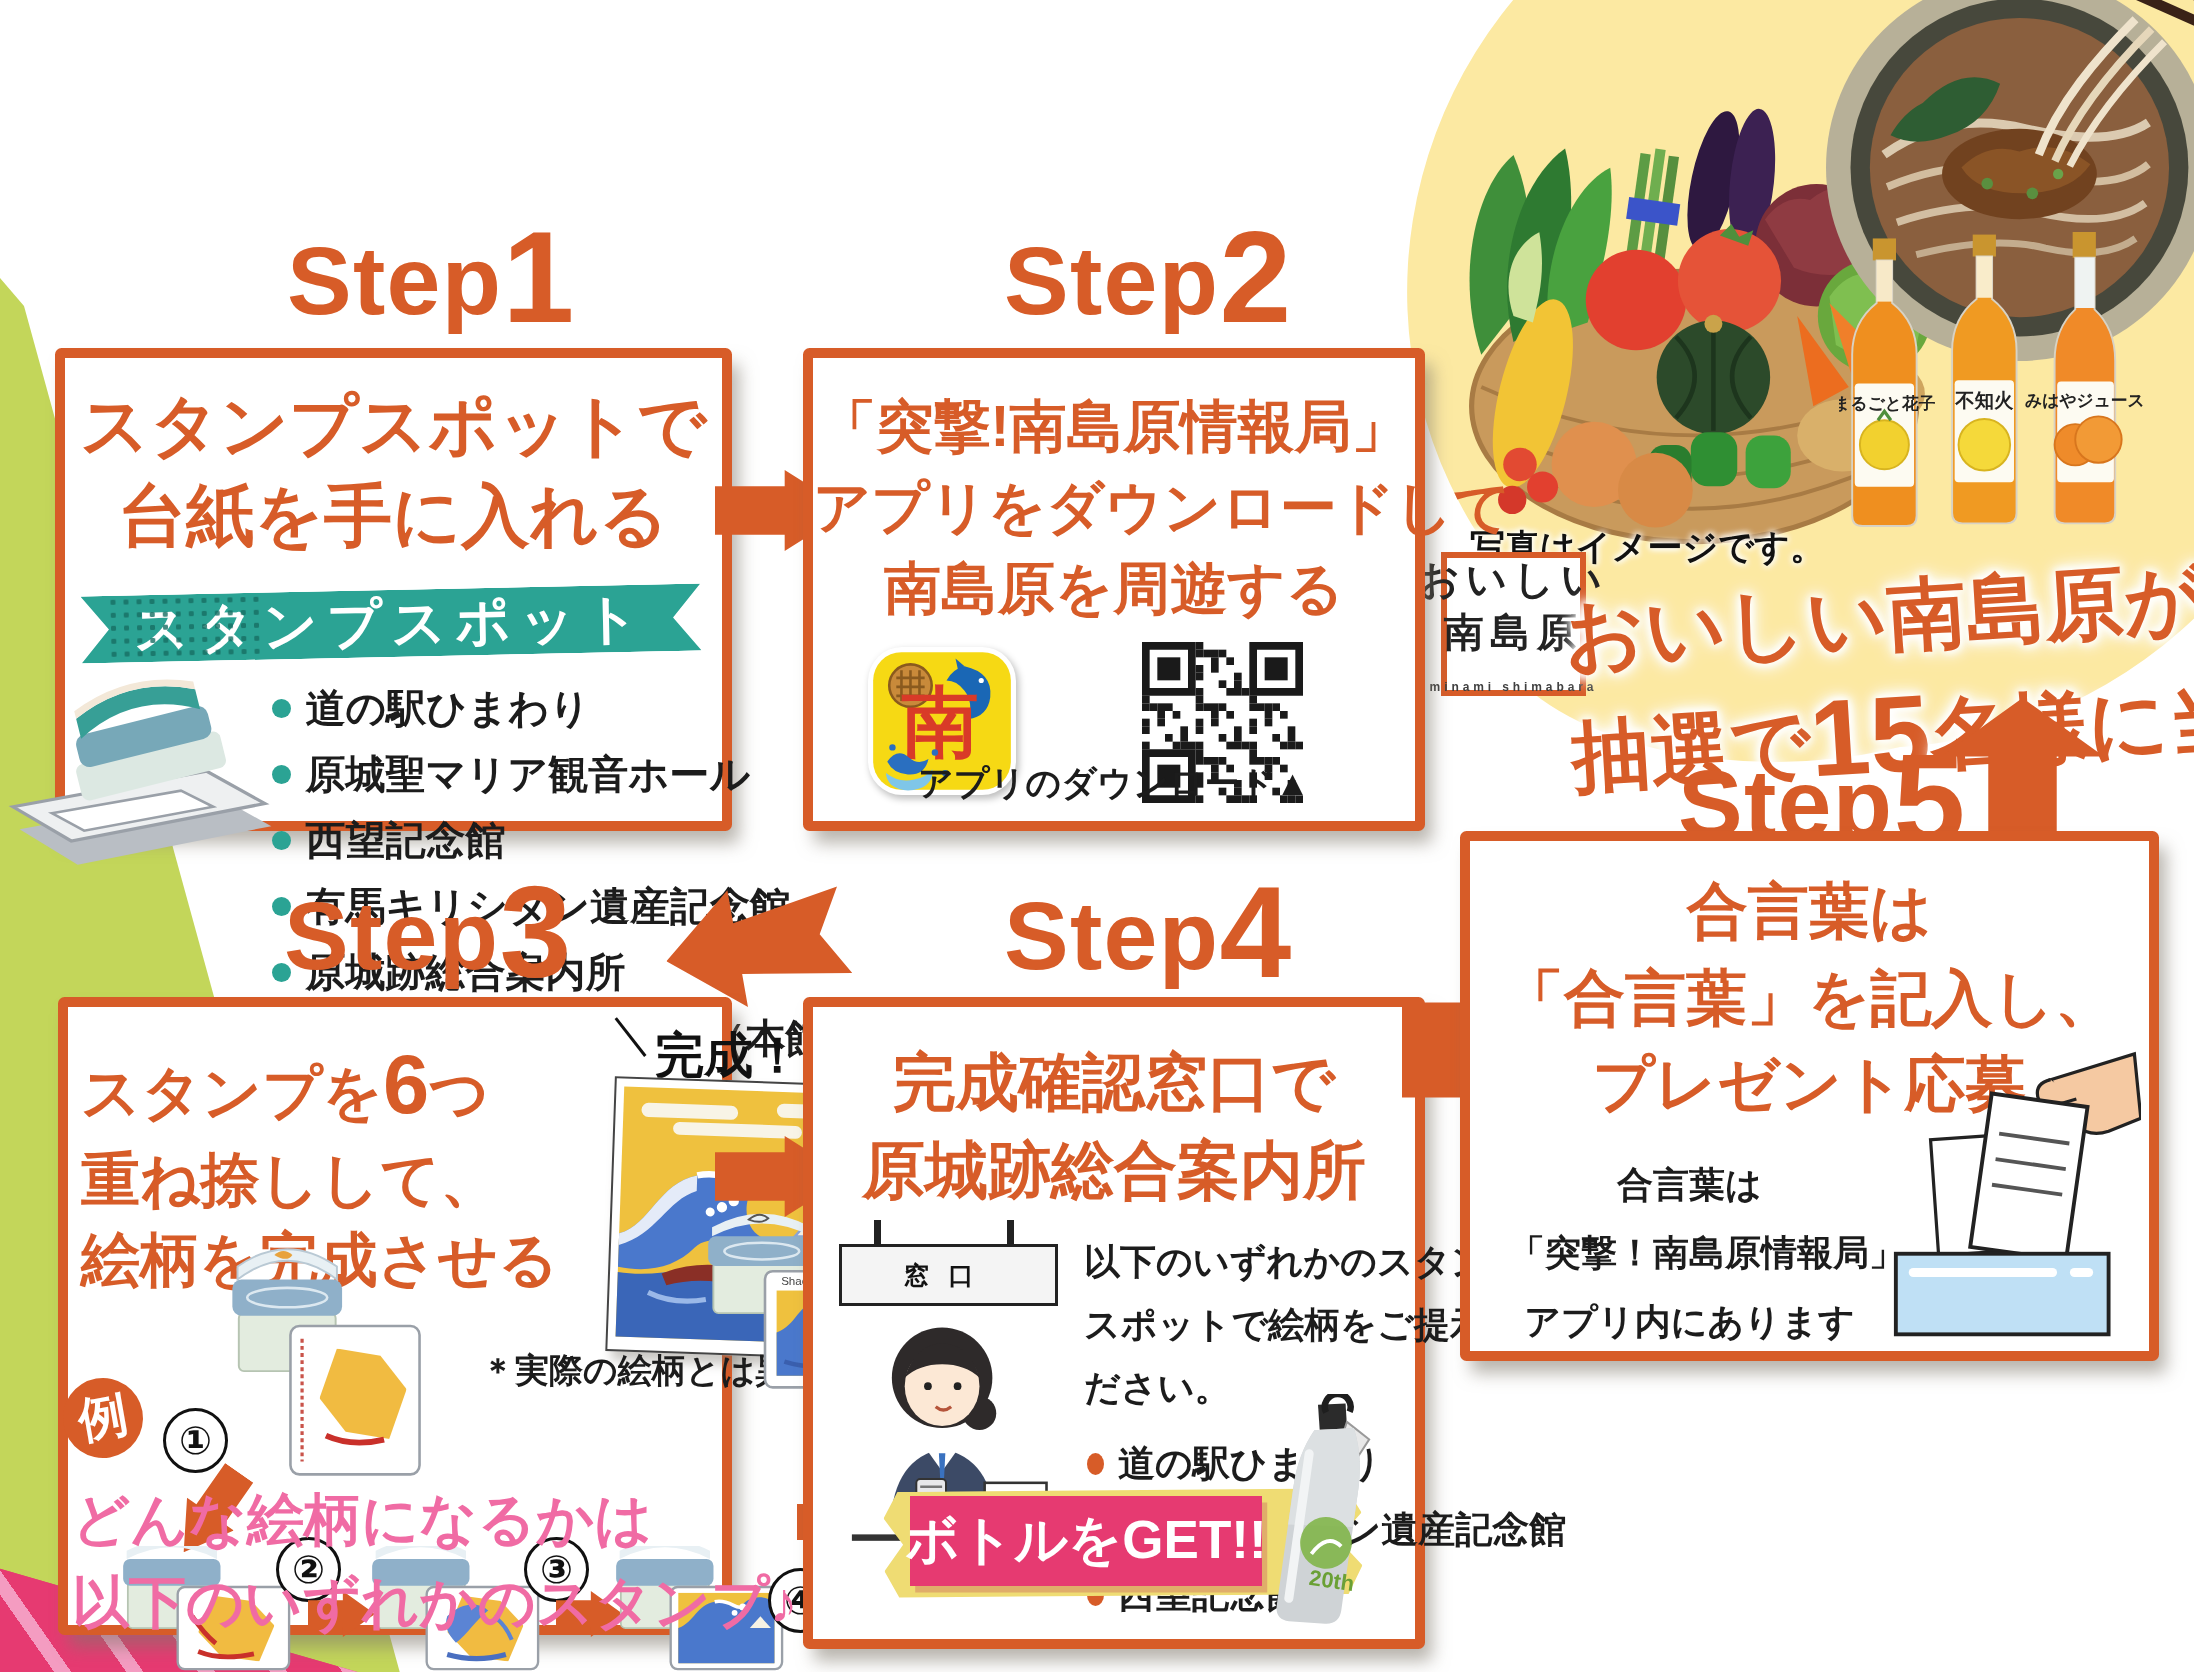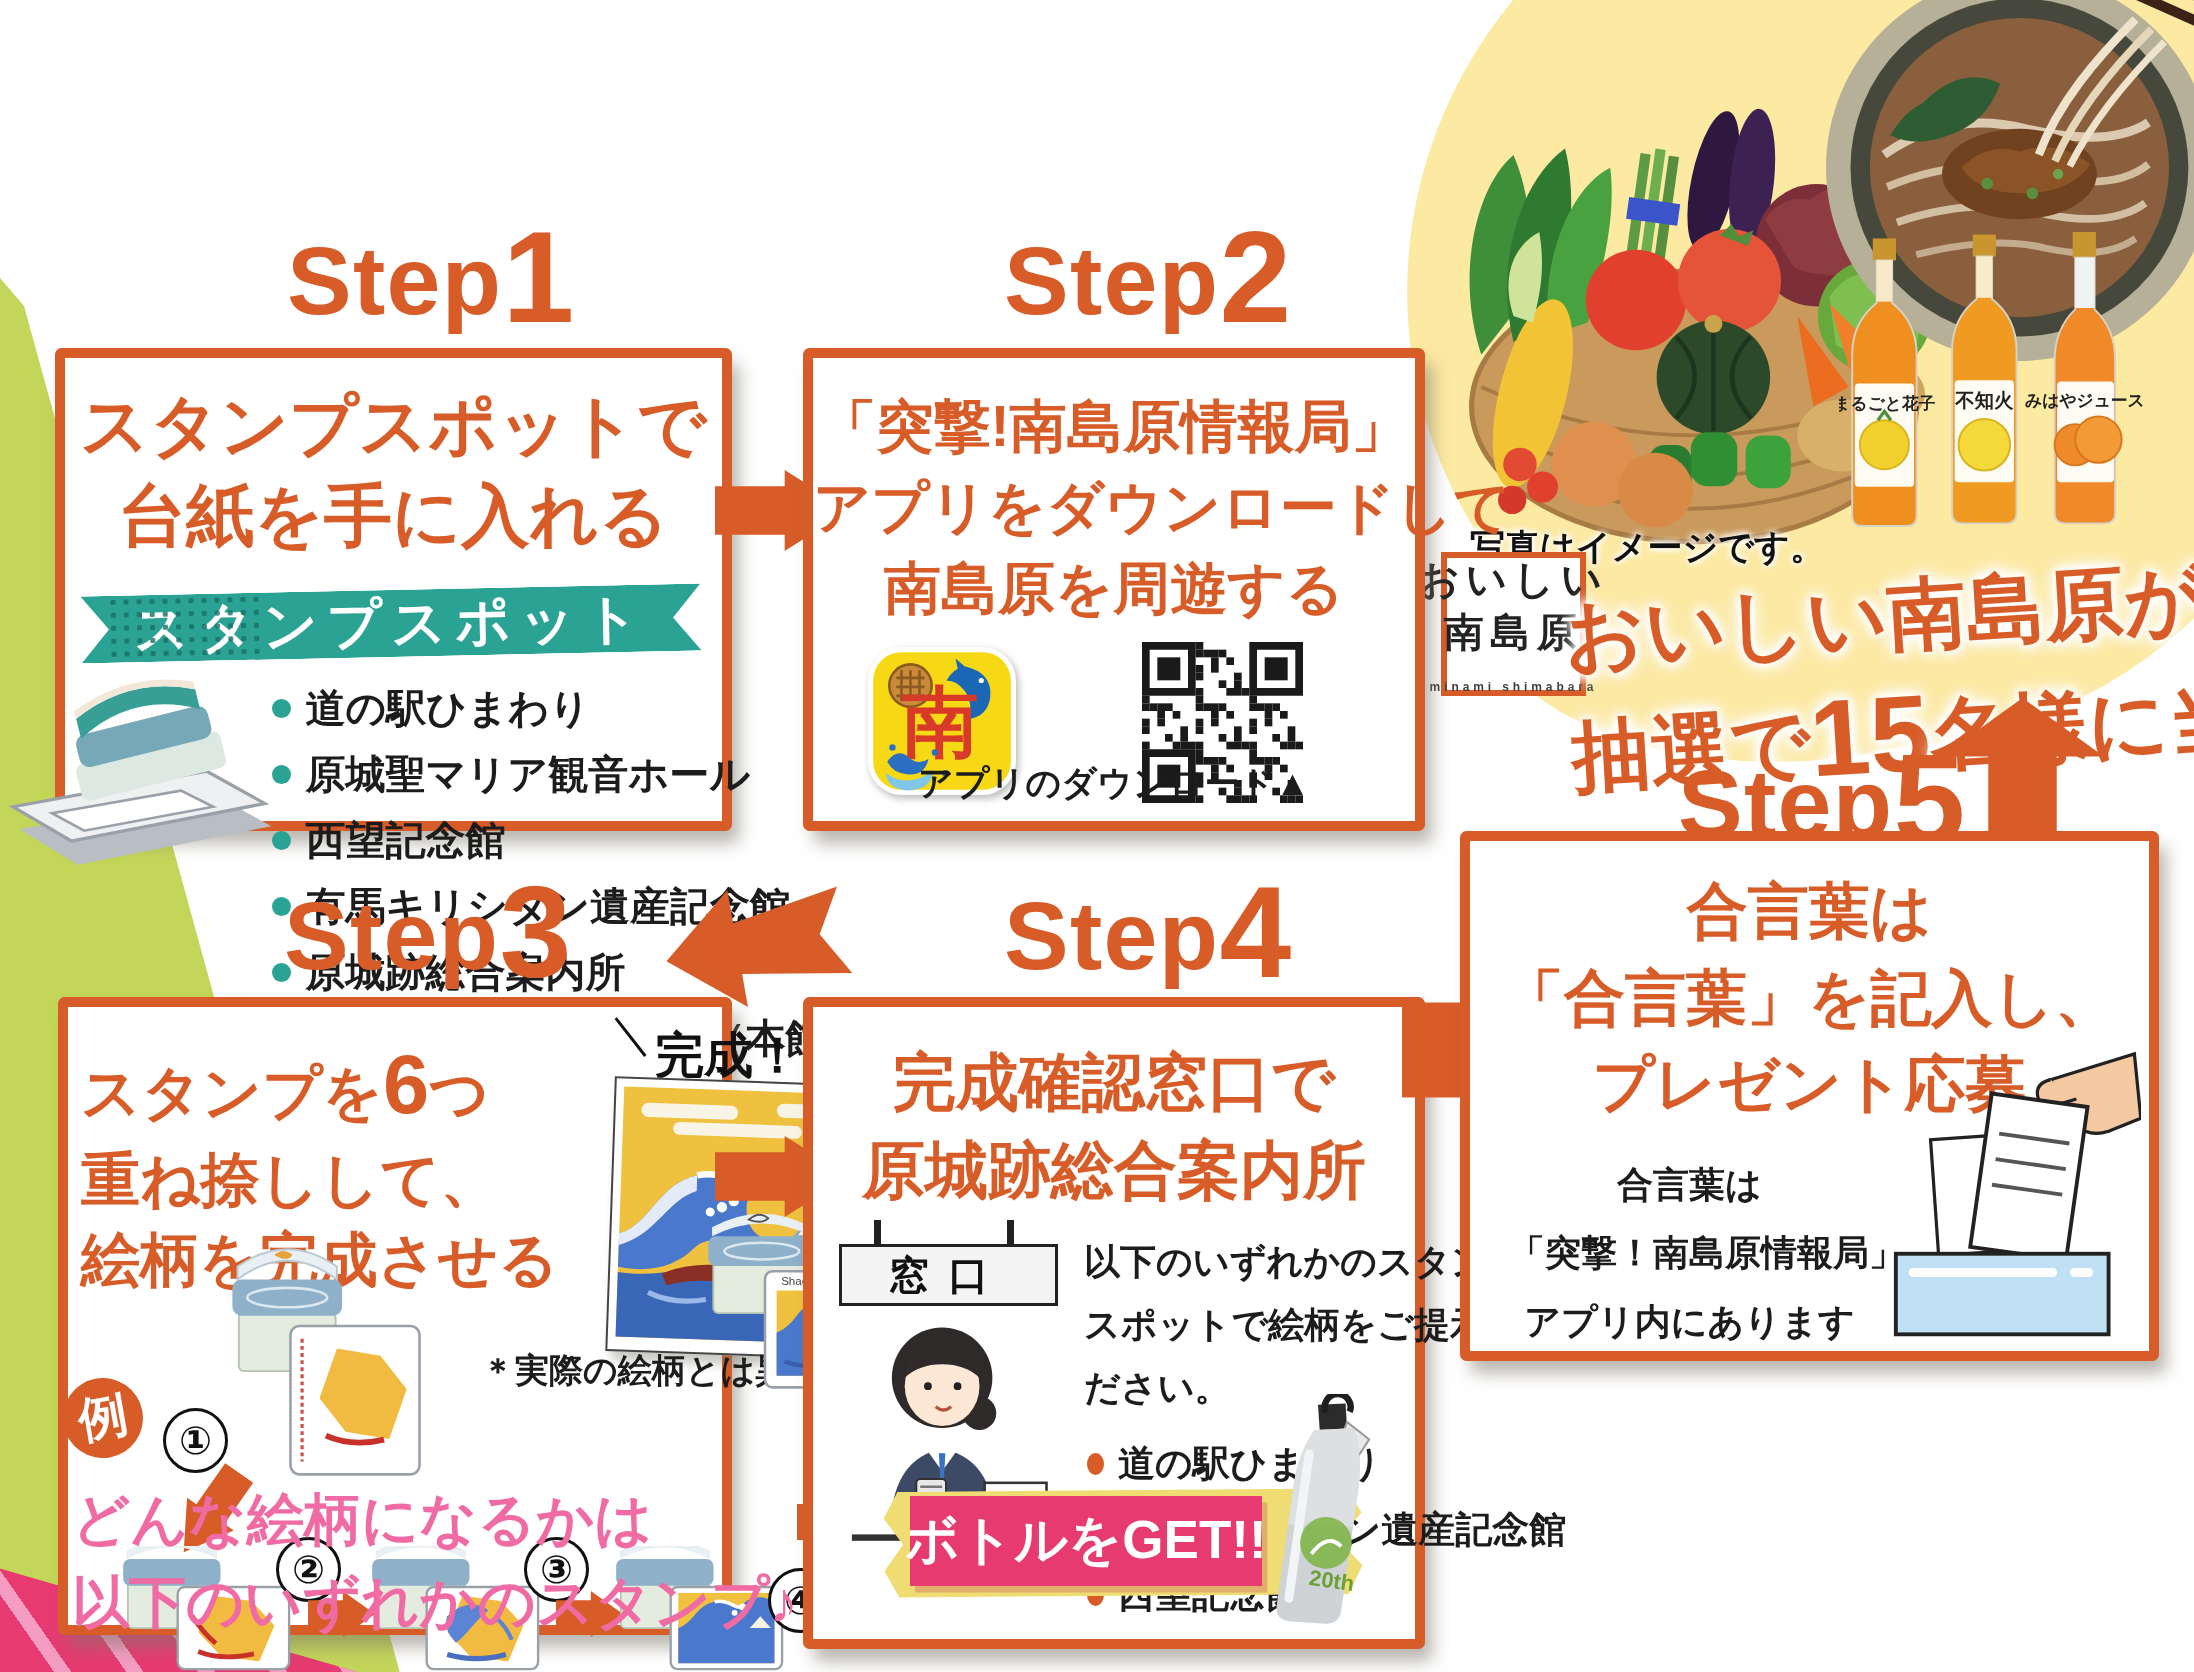--- a/index.html
+++ b/index.html
@@ -559,21 +559,21 @@
           <span>有馬キリシタン遺産記念館</span>
         </div>
       <div class="bullet">
           <span class="dot" style="background:#d75c28;width:17px;height:22px;border-radius:50%;"></span>
           <span>西望記念館</span>
         </div>
     </div>
 
     <div class="abs" style="left:61px;top:213px;width:6.5px;height:26px;background:#222;"></div>
     <div class="abs" style="left:194px;top:213px;width:6.5px;height:26px;background:#222;"></div>
-    <div class="window-sign" style="left:26px;top:237px;width:213px;height:56px;font-size:40px;letter-spacing:19.4px;">
+    <div class="window-sign" style="left:26px;top:237px;width:213px;height:56px;font-size:25px;letter-spacing:19.4px;">
       <span>窓口</span>
     </div>
     <svg class="abs" style="left:26px;top:303px;" width="232" height="258" viewBox="0 0 360 400">
       <circle cx="160" cy="105" r="78" fill="#2e2a2a"></circle>
       <circle cx="218" cy="160" r="26" fill="#2e2a2a"></circle>
       <ellipse cx="160" cy="118" rx="58" ry="62" fill="#fce8d5"></ellipse>
       <path d="M102,105 Q120,52 160,52 Q202,52 218,105 Q196,84 160,84 Q124,84 102,105Z" fill="#2e2a2a"></path>
       <circle cx="138" cy="118" r="6" fill="#222"></circle>
         <circle cx="184" cy="118" r="6" fill="#222"></circle>
       <path d="M150,150 q12,10 24,0" stroke="#b5543a" stroke-width="5" fill="none"></path>

